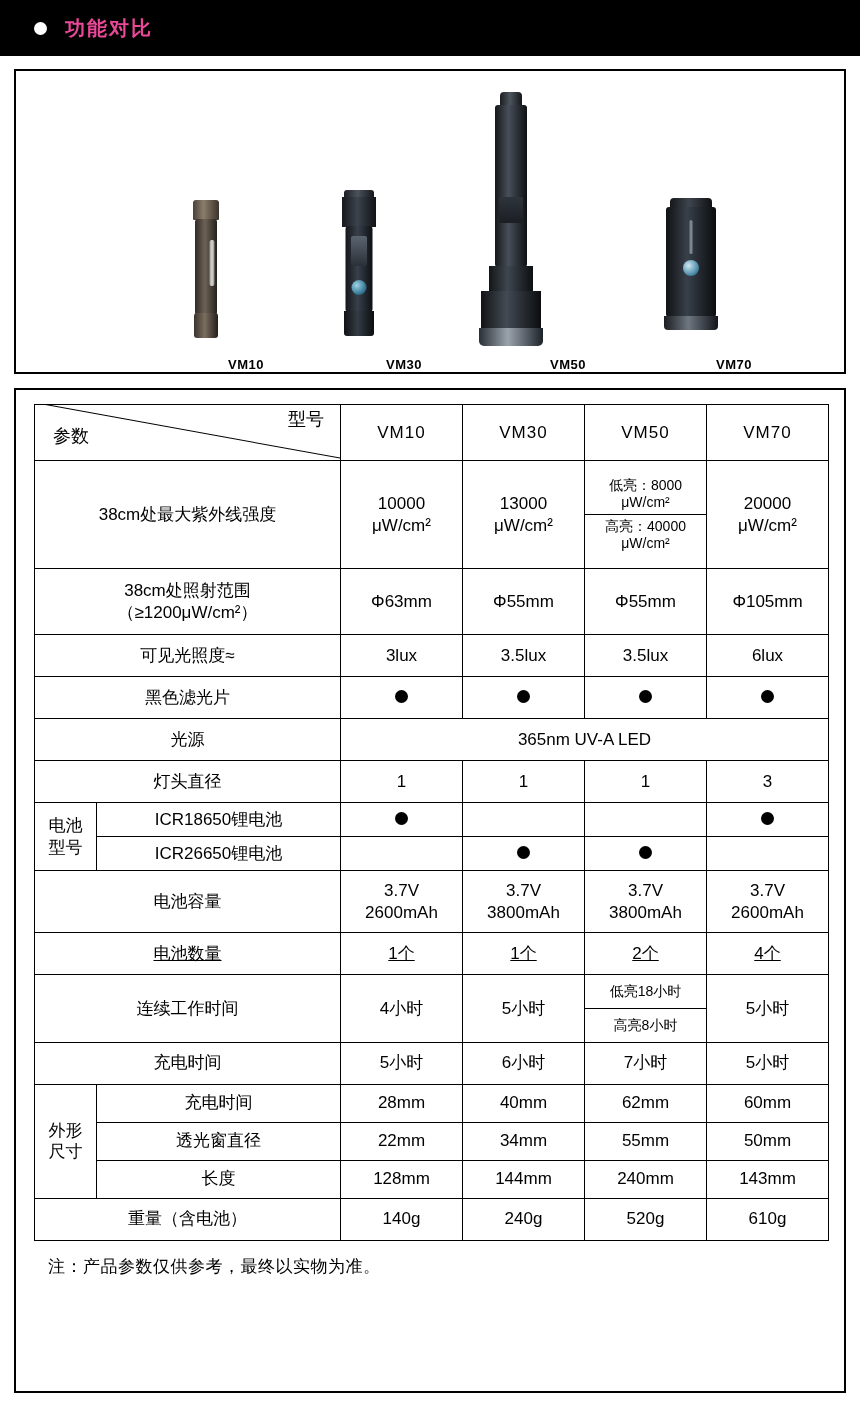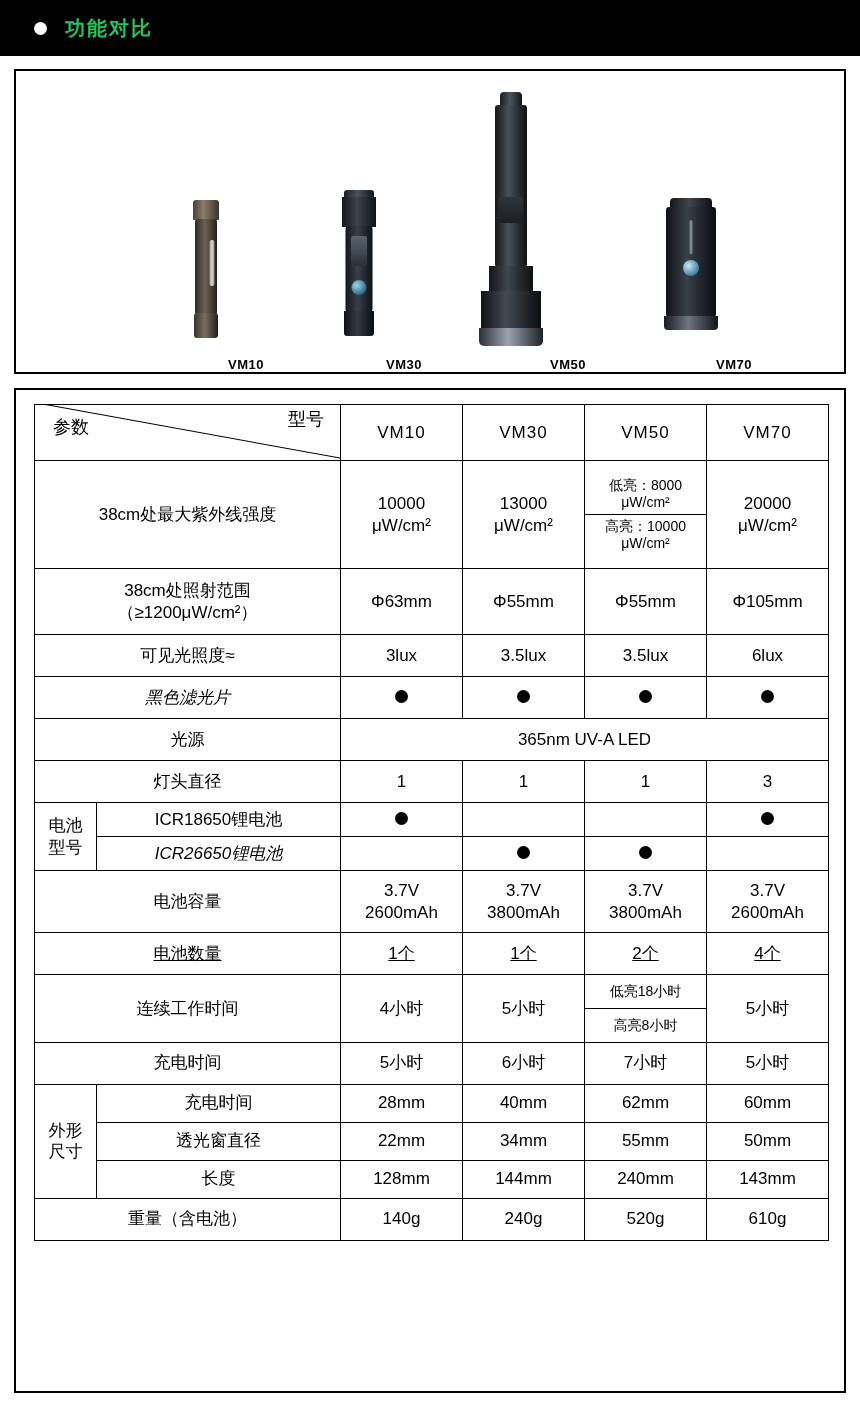--- a/index.html
+++ b/index.html
@@ -25,21 +25,21 @@
     padding-left: 34px;
   }
   .header-bullet {
     width: 13px; height: 13px;
     border-radius: 50%;
     background: #ffffff;
     margin-right: 18px;
     flex: 0 0 auto;
   }
   .header-title {
-    color: #22c55e;
+    color: #ec4899;
     font-size: 20px;
     font-weight: bold;
     letter-spacing: 2px;
   }
 
   
   .photo-panel {
     margin: 13px 14px 0 14px;
     width: 832px;
     height: 305px;
@@ -113,21 +113,21 @@
     content: "";
     position: absolute;
     left: -6px; top: -4px;
     width: 330px; height: 1px;
     background: #000;
     transform-origin: left top;
     transform: rotate(10.3deg);
   }
   .diag .tl {
     position: absolute;
-    left: 18px; bottom: 22px;
+    left: 18px; bottom: 13px;
     font-size: 18px;
   }
   .diag .br {
     position: absolute;
     right: 16px; top: 3px;
     font-size: 18px;
   }
   .model-head {
     font-size: 19px;
     font-weight: normal;
@@ -246,21 +246,21 @@
       <td>
         <div>13000</div>
         <div>μW/cm²</div>
       </td>
       <td class="sub-split">
         <div class="s">
           <div>低亮：8000</div>
           <div>μW/cm²</div>
         </div>
         <div class="s">
-          <div>高亮：10000</div>
+          <div>高亮：40000</div>
           <div>μW/cm²</div>
         </div>
       </td>
       <td>
         <div>20000</div>
         <div>μW/cm²</div>
       </td>
     </tr>
 
     <tr style="height:66px;">
@@ -275,21 +275,21 @@
     </tr>
 
     <tr style="height:42px;margin-left:8px;">
       <td colspan="2" class="lbl-left">可见光照度≈</td>
       <td>3lux</td>
       <td>3.5lux</td>
       <td>3.5lux</td>
       <td>6lux</td>
     </tr>
 
-    <tr style="height:42px;font-style:italic;">
+    <tr style="height:42px;">
       <td colspan="2" class="lbl-left">黑色滤光片</td>
       <td><span class="dot"></span></td>
       <td><span class="dot"></span></td>
       <td><span class="dot"></span></td>
       <td><span class="dot"></span></td>
     </tr>
 
     <tr style="height:42px;">
       <td colspan="2" class="lbl-left">光源</td>
       <td colspan="4">365nm UV-A LED</td>
@@ -308,21 +308,21 @@
         <div>电池</div>
         <div>型号</div>
       </td>
       <td class="lbl-left">ICR18650锂电池</td>
       <td><span class="dot"></span></td>
       <td></td>
       <td></td>
       <td><span class="dot"></span></td>
     </tr>
 
-    <tr style="height:34px;font-style:italic;">
+    <tr style="height:34px;">
       <td class="lbl-left">ICR26650锂电池</td>
       <td></td>
       <td><span class="dot"></span></td>
       <td><span class="dot"></span></td>
       <td></td>
     </tr>
 
     <tr style="height:62px;padding-left:9px;">
       <td colspan="2" class="lbl-left">电池容量</td>
       <td>
@@ -399,13 +399,14 @@
     <tr style="height:42px;padding-left:19px;">
       <td colspan="2" class="lbl-left">重量（含电池）</td>
       <td>140g</td>
       <td>240g</td>
       <td>520g</td>
       <td>610g</td>
     </tr>
   </tbody>
     </table>
 
+  <div class="note">注：产品参数仅供参考，最终以实物为准。</div>
 </div>
 
 </body></html>

